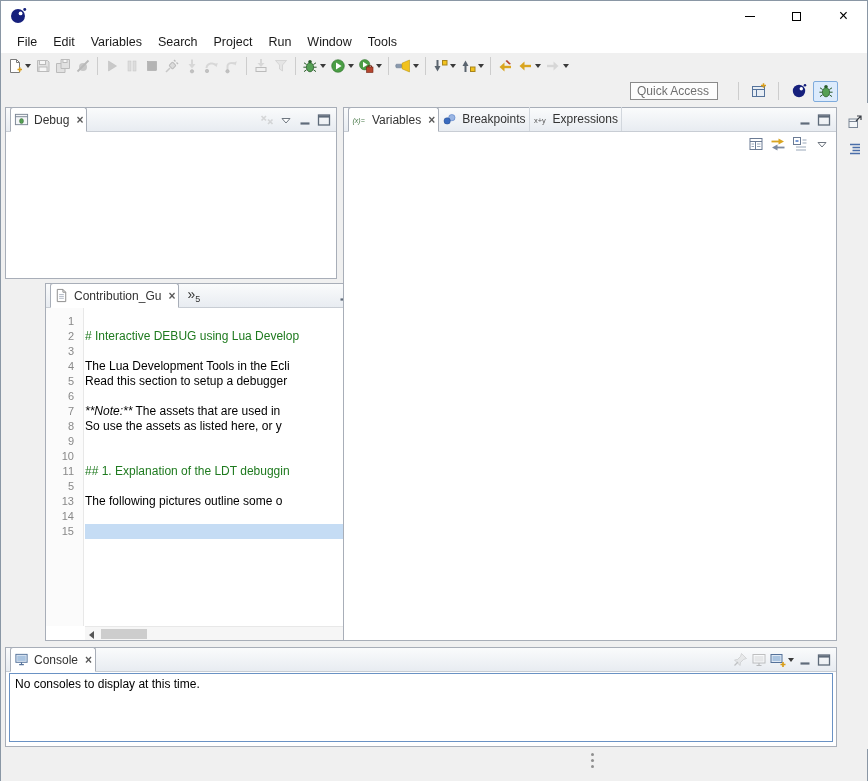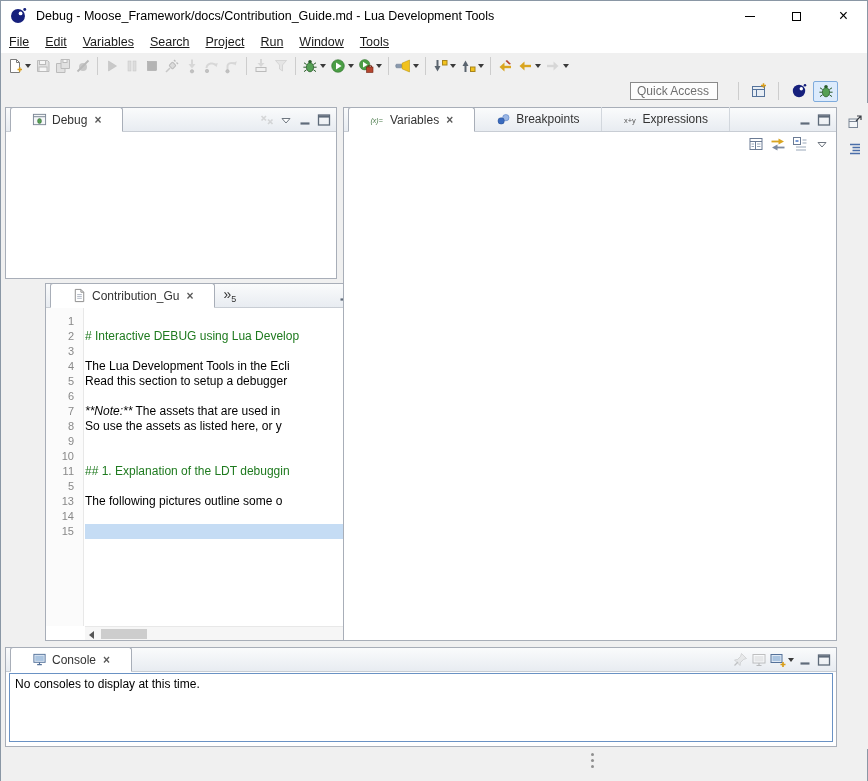--- a/index.html
+++ b/index.html
@@ -9,39 +9,39 @@
   
   .titlebar{position:absolute;left:0;right:0;top:0;height:30px;background:#fff;display:flex;align-items:center;}
   .app-icon{width:18px;height:18px;margin:0 9px 0 8px;}
   .title-text{font-size:12.5px;color:#000;}
   .win-controls{margin-left:auto;display:flex;height:100%;}
   .wc{width:47px;display:flex;align-items:center;justify-content:center;color:#000;}
   .wc .bar{width:10px;height:1px;background:#000;}
   .wc .box{width:9px;height:9px;border:1px solid #000;}
   .wc-close{font-size:16px;}
   
-  .menubar{position:absolute;left:0;right:0;top:30px;height:22px;background:#fff;display:flex;align-items:center;text-decoration:underline;}
+  .menubar{position:absolute;left:0;right:0;top:30px;height:22px;background:#fff;display:flex;align-items:center;padding-left:8px;}
   .menu-item{padding:2px 8px;font-size:12.5px;}
   
   .toolbar{position:absolute;left:0;right:0;top:52px;height:26px;background:#f0f0f0;display:flex;align-items:center;padding-left:4px;}
   .tb{display:inline-flex;align-items:center;height:22px;padding:0 2px;border-radius:2px;}
   .ico{width:16px;height:16px;}
   .tico{width:15px;height:15px;}
   .tb.disabled .ico{filter:grayscale(1) brightness(1.12);opacity:.45;}
   .dd{width:0;height:0;border-left:3px solid transparent;border-right:3px solid transparent;border-top:4px solid #3a3a3a;margin-left:2px;}
   .tsep{width:1px;height:18px;background:#cdcdcd;margin:0 4px;}
   .subbar{position:absolute;left:0;right:28px;top:78px;height:24px;display:flex;align-items:center;justify-content:flex-end;}
   .qa{width:88px;height:18px;border:1px solid #8a8a8a;background:#fdfdfd;color:#707070;font-size:12px;padding:1px 6px;margin-right:14px;}
   .subsep{width:1px;height:18px;background:#cdcdcd;margin:0 6px;}
   .pbtn{width:25px;height:21px;display:flex;align-items:center;justify-content:center;border-radius:2px;margin:0 1px;}
   .pbtn.active{background:#dcebfc;border:1px solid #7fabdc;}
   
   .part{position:absolute;background:#fff;border:1px solid #a8aeb8;}
   .phead{position:relative;height:24px;background:linear-gradient(#fafbfc,#e8ecf1);border-bottom:1px solid #c8cdd4;display:flex;align-items:flex-end;padding-left:4px;}
-  .tab{display:inline-flex;align-items:center;height:24px;padding:0 21px;font-size:12px;color:#333;gap:5px;white-space:nowrap;}
+  .tab{display:inline-flex;align-items:center;height:24px;padding:0 3px;font-size:12px;color:#333;gap:5px;white-space:nowrap;}
   .tab:not(.active){border-right:1px solid #d2d7dd;}
   .tab.active{position:relative;z-index:2;height:25px;margin-bottom:-1px;background:#fff;border:1px solid #a8aeb8;border-bottom:1px solid #fff;border-radius:3px 3px 0 0;}
   .tclose{font-size:12px;font-weight:bold;color:#5a5a5a;margin-left:2px;}
   .ptools{margin-left:auto;display:flex;align-items:center;align-self:center;padding-right:3px;gap:1px;}
   .ptools .tb{height:20px;padding:0 1px;}
   .overflow{display:inline-flex;align-items:flex-start;margin-left:8px;color:#333;align-self:center;}
   .overflow .chv{font-size:14px;line-height:12px;}
   .overflow .cnt{font-size:9px;margin-top:6px;}
   .debug-part{left:4px;top:106px;width:332px;height:172px;}
   .editor-part{left:4px;top:282px;width:332px;height:358px;margin-left:40px;}
@@ -277,21 +277,20 @@
       </symbol>
 </defs>
   </svg>
 
 <div class="win">
 
   <div class="titlebar">
     <svg class="app-icon">
         <use href="#sym-lua"></use>
       </svg>
-    <span class="title-text">Debug - Moose_Framework/docs/Contribution_Guide.md - Lua Development Tools</span>
     <div class="win-controls">
       <span class="wc">
           <span class="bar"></span>
         </span>
       <span class="wc">
           <span class="box"></span>
         </span>
       <span class="wc wc-close">×</span>
     </div>
   </div>

